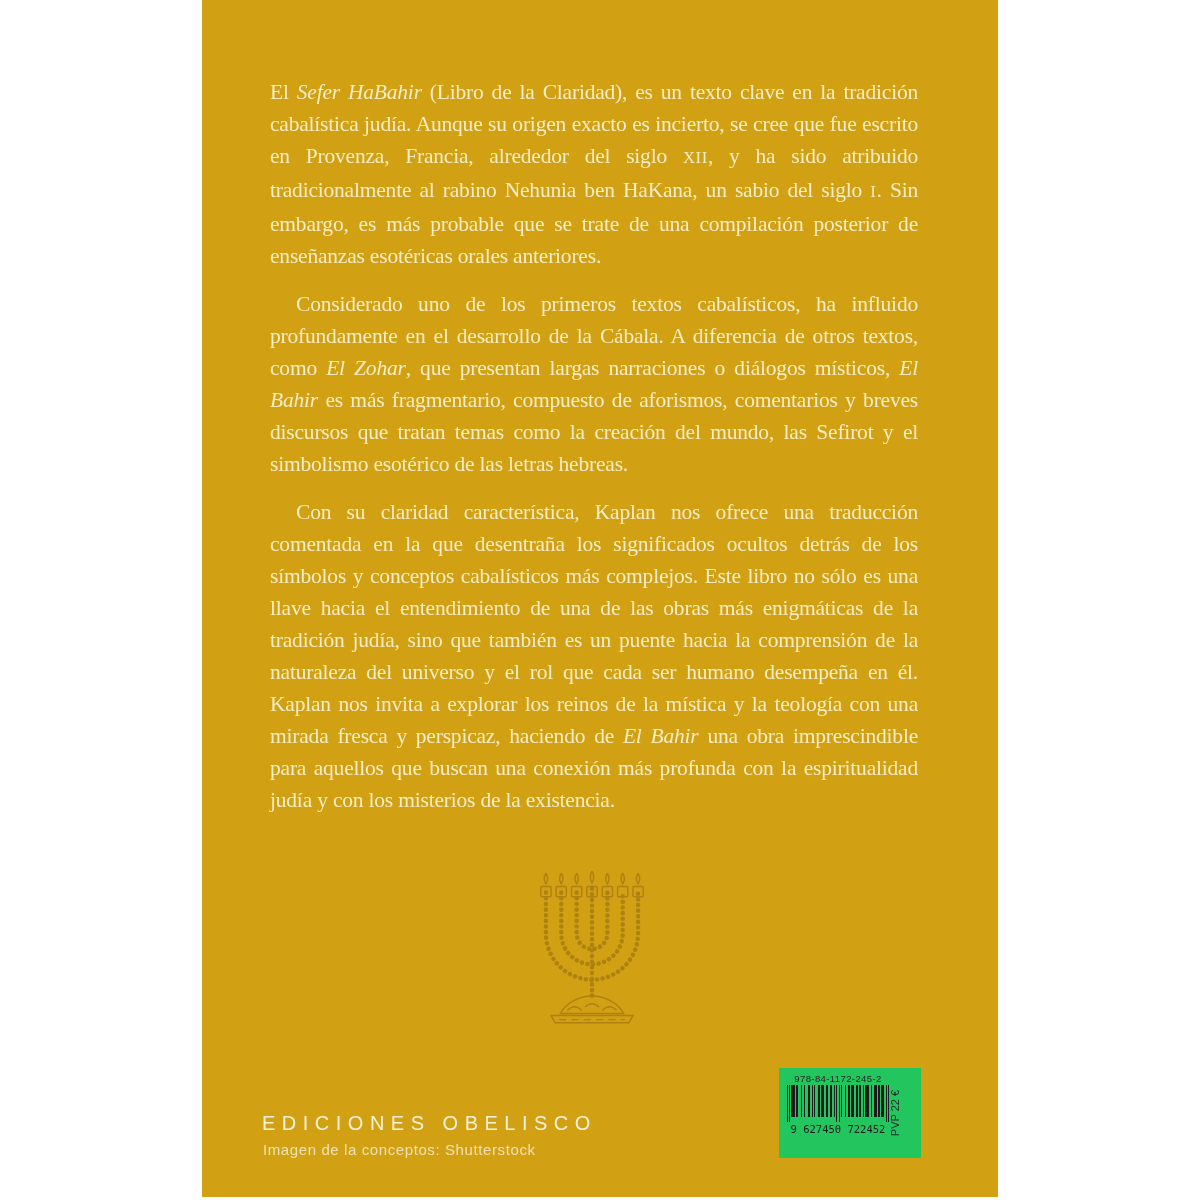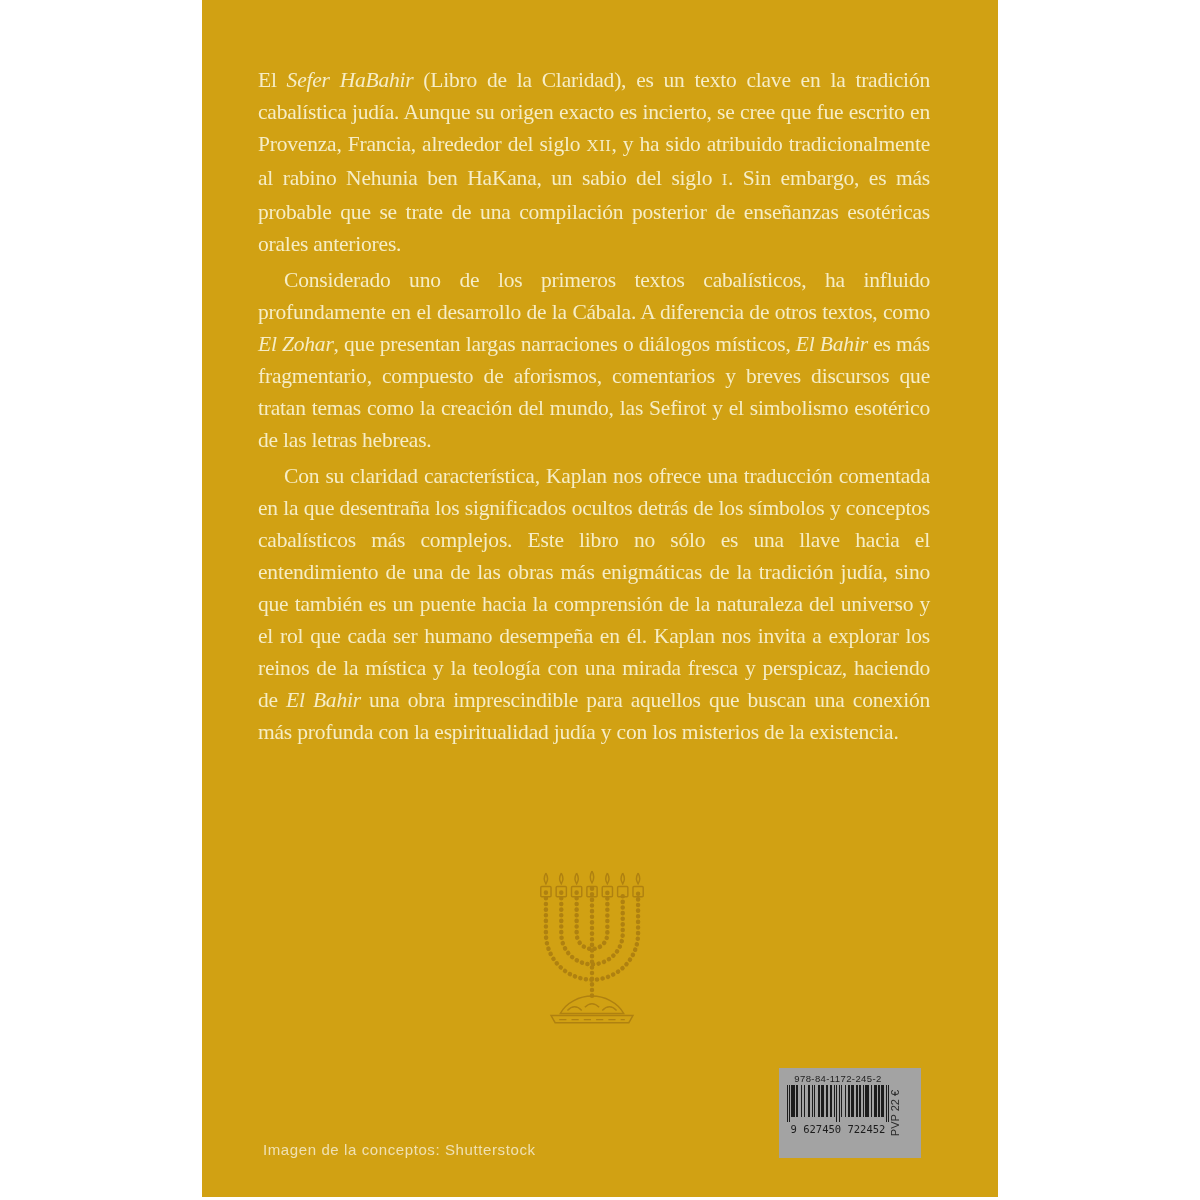--- a/index.html
+++ b/index.html
@@ -10,21 +10,21 @@
   .page {
     position:absolute; left:202px; top:0; width:796px; height:1197px;
     background:#d1a113;
   }
   
   .text-block {
     position:absolute; left:52px; top:60px; width:680px;
     color:#f6edc6; font-size:21.5px; line-height:32px;
     text-align:justify; letter-spacing:-0.2px;
   }
-  .para { margin:4px; }
+  .para { margin:16px; }
   .para.indent { text-indent:26px; }
   .it { font-style:italic; }
   .sc { font-size:0.78em; letter-spacing:0.6px; }
   
   .menorah {
     position:absolute; left:326px; top:866px; width:128px; height:170px;
     opacity:0.82;
   }
   .menorah .bead {
     stroke:#a87a10; fill:none; stroke-width:4.4;
@@ -38,21 +38,21 @@
     font-size:20px; letter-spacing:6.5px; color:#f7f1da;
   }
   .cover-credit {
     position:absolute; left:61px; top:1141px;
     font-family:"Liberation Sans","DejaVu Sans",sans-serif;
     font-size:15px; letter-spacing:0.6px; color:rgba(250,246,232,0.75);
   }
   
   .barcode-panel {
     position:absolute; left:577px; top:1068px; width:142px; height:90px;
-    background:#a3a3a3;
+    background:#22c55e;
   }
   .barcode-isbn {
     position:absolute; left:6px; top:5px; width:106px; text-align:center;
     font-family:"Liberation Sans","DejaVu Sans",sans-serif;
     font-size:9.5px; letter-spacing:0.4px; color:#222222; white-space:nowrap;
   }
   .barcode-bars {
     position:absolute; left:8px; top:17px; width:102px; height:37px;
     fill:#1c1c1c;
   }
@@ -107,20 +107,21 @@
     </g>
 
     <g class="fine">
       <path d="M62,127 C50,127 37,133 31,144 L93,144 C87,133 74,127 62,127 Z"></path>
       <path d="M38,141 q7,-7 14,0 M55,138 q7,-7 14,0 M72,141 q7,-7 14,0"></path>
       <path d="M22,146 H102 L98,153 H26 Z"></path>
       <path d="M30,150 H94" stroke-dasharray="7 5"></path>
     </g>
   </svg>
 
+  <div class="publisher-name">EDICIONES OBELISCO</div>
   <div class="cover-credit">Imagen de la conceptos: Shutterstock</div>
 
   <div class="barcode-panel">
     <div class="barcode-isbn">978-84-1172-245-2</div>
     <svg class="barcode-bars" viewBox="0 0 95 34" preserveAspectRatio="none" shape-rendering="crispEdges" xmlns="http://www.w3.org/2000/svg">
         <rect x="0" y="0" width="1" height="34"></rect>
         <rect x="2" y="0" width="1" height="34"></rect>
         <rect x="4" y="0" width="1" height="29"></rect>
         <rect x="5" y="0" width="1" height="29"></rect>
         <rect x="6" y="0" width="1" height="29"></rect>

